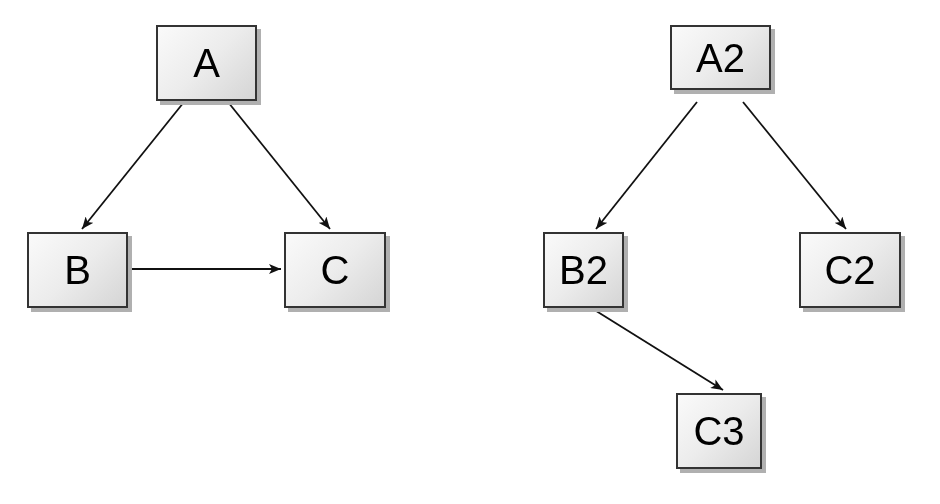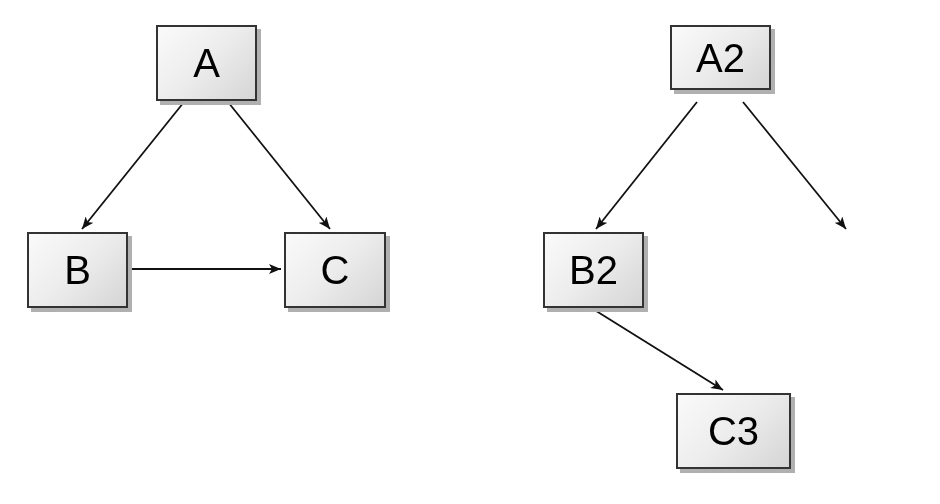--- a/index.html
+++ b/index.html
@@ -66,20 +66,23 @@
   <div class="node" style="left: 27px; top: 232px; width: 101px; height: 76px;">
     <span class="node-label">B</span>
   </div>
   <div class="node" style="left: 284px; top: 232px; width: 102px; height: 76px;">
     <span class="node-label">C</span>
   </div>
 
   <div class="node" style="left: 670px; top: 25px; width: 101px; height: 65px;">
     <span class="node-label">A2</span>
   </div>
-  <div class="node" style="left: 543px; top: 232px; width: 101px; height: 76px;">
+  <div class="node" style="left: 543px; top: 232px; width: 81px; height: 76px;">
     <span class="node-label">B2</span>
   </div>
-  <div class="node" style="left: 676px; top: 393px; width: 115px; height: 76px;">
+  <div class="node" style="left: 799px; top: 232px; width: 102px; height: 76px;">
+    <span class="node-label">C2</span>
+  </div>
+  <div class="node" style="left: 676px; top: 393px; width: 86px; height: 76px;">
     <span class="node-label">C3</span>
   </div>
 
 </div>
 
 </body></html>

